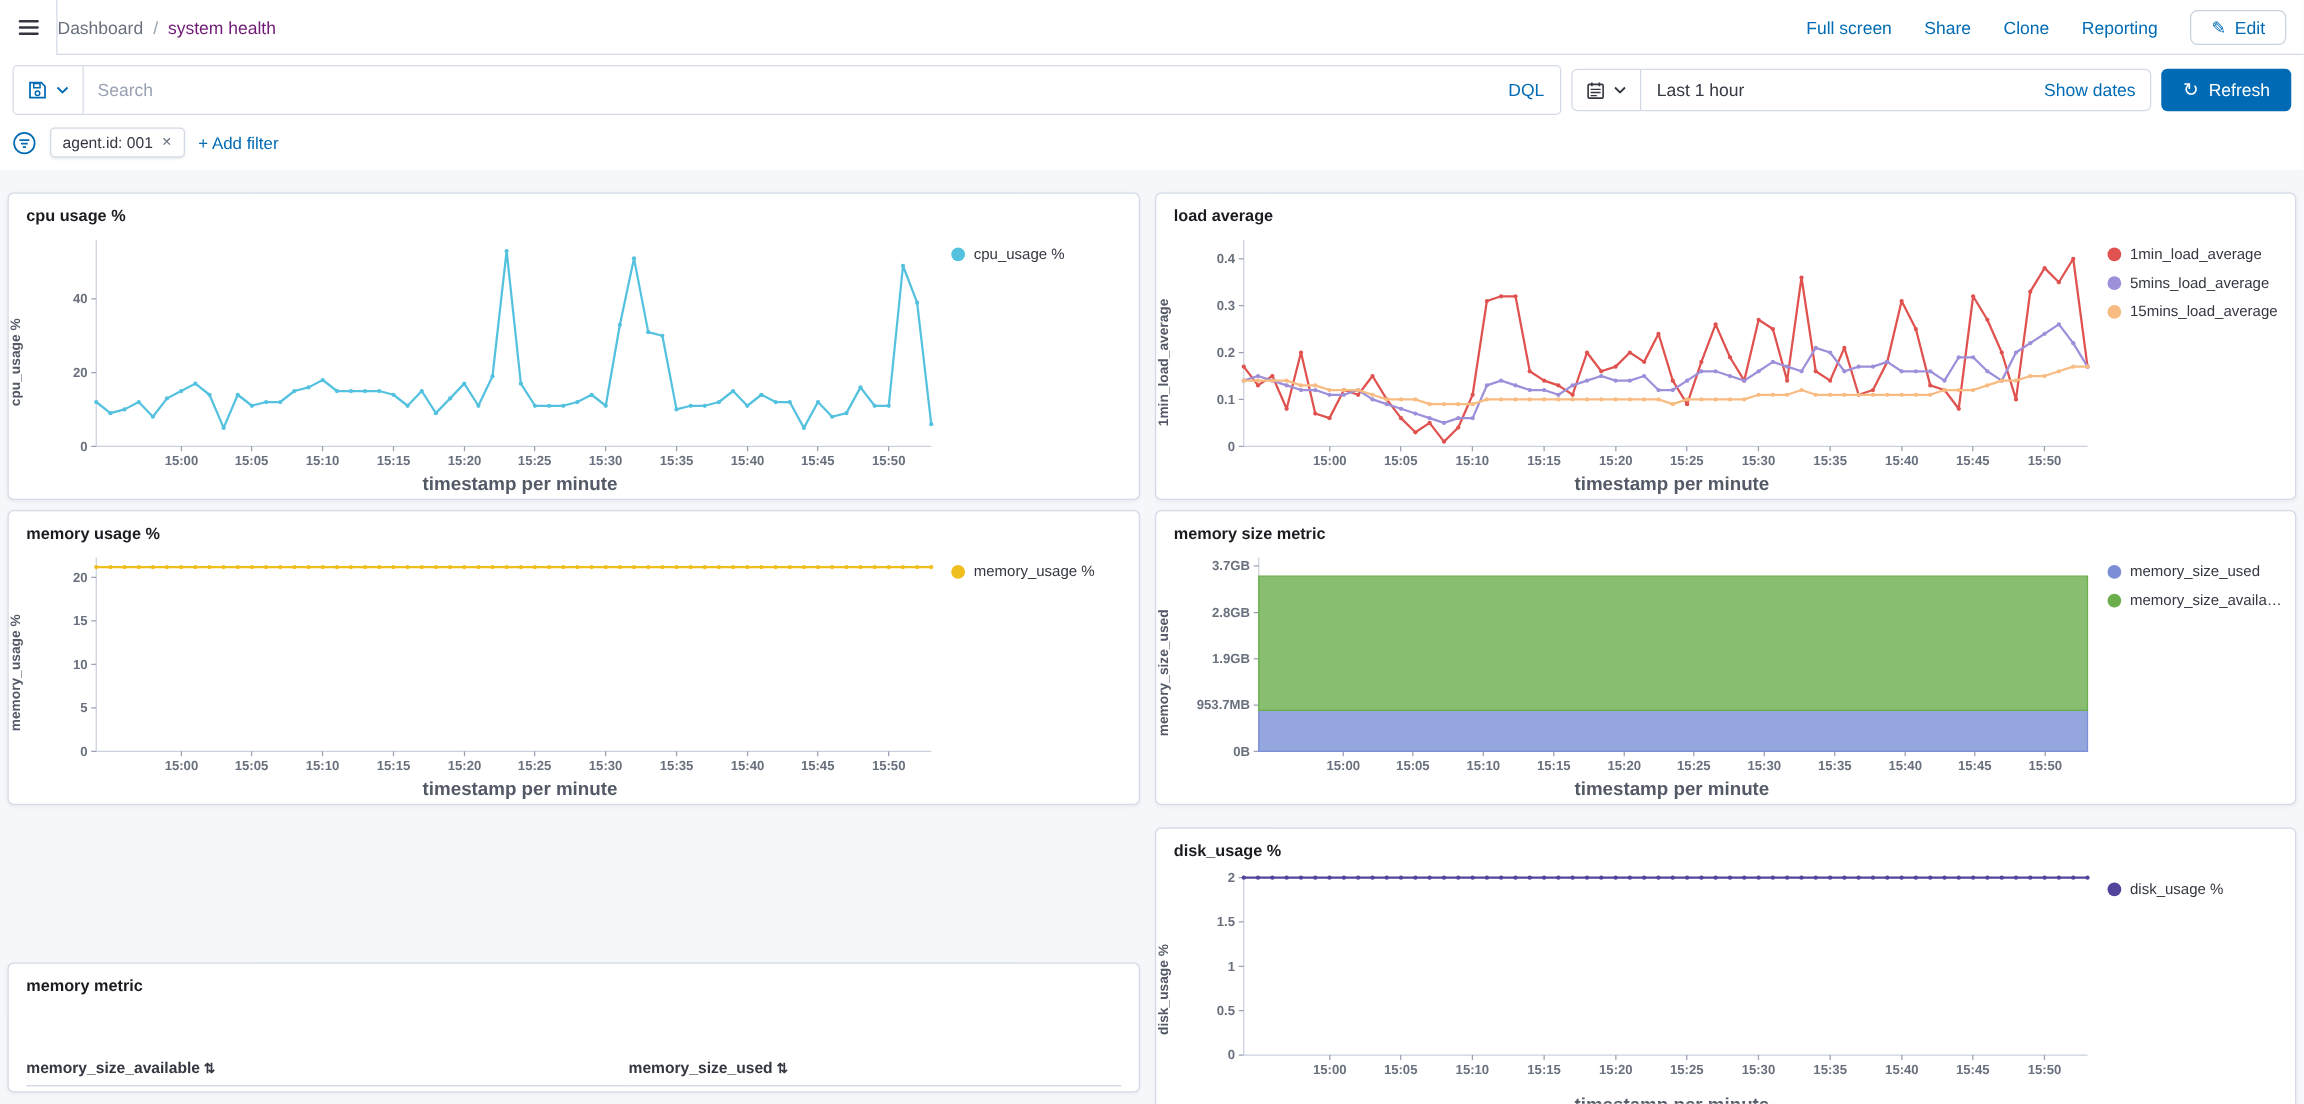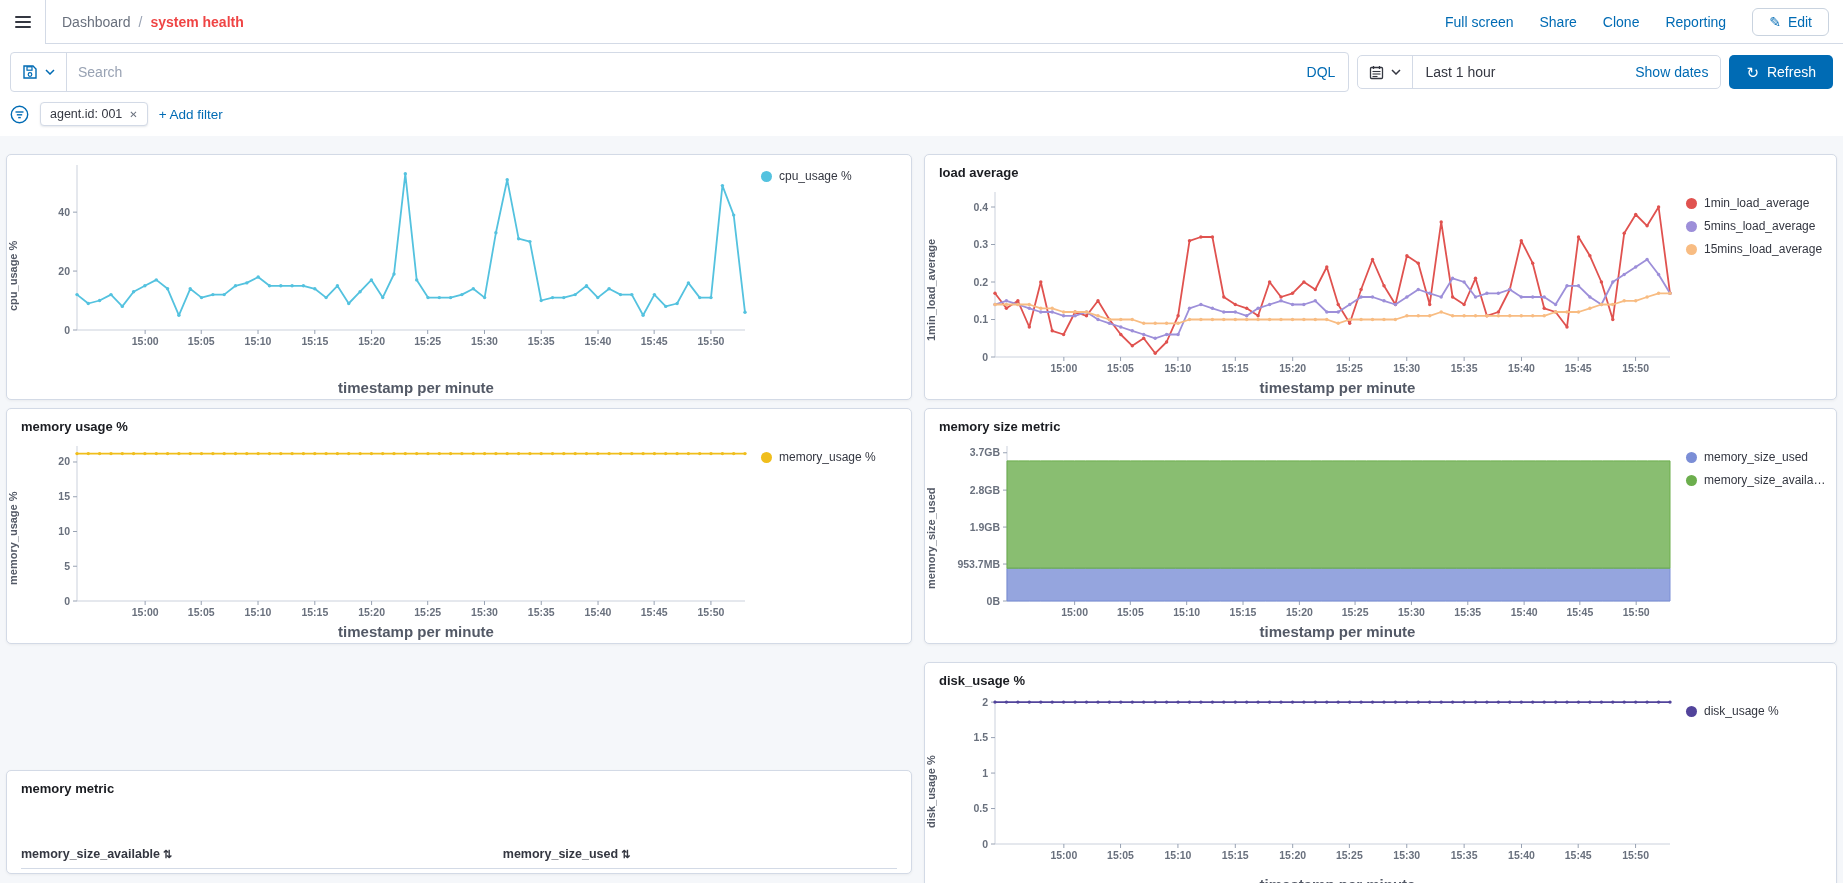--- a/index.html
+++ b/index.html
@@ -7,36 +7,36 @@
   body {
     width:1843px; height:883px; overflow:hidden;
     font-family:"Liberation Sans", sans-serif;
     background:#F5F7FA; color:#343741; font-size:14px;
   }
   
   .header { height:44px; background:#fff; border-bottom:1px solid #D3DAE6; display:flex; align-items:center; }
   .hamburger-btn { width:46px; height:44px; display:flex; align-items:center; justify-content:center; border-right:1px solid #D3DAE6; cursor:pointer; background:#fff; }
   .hamburger { display:flex; flex-direction:column; gap:3px; }
   .hamburger i { display:block; width:16px; height:2px; background:#343741; border-radius:1px; }
-  .breadcrumb { margin-left:16px; display:flex; align-items:center; gap:8px; font-size:14px; }
+  .breadcrumb { margin-left:0; display:flex; align-items:center; gap:8px; font-size:14px; }
   .crumb-section { color:#69707D; cursor:pointer; }
   .crumb-sep { color:#98A2B3; }
-  .crumb-current { color:#ef4444; font-weight:700; }
+  .crumb-current { color:#701a75; font-weight:400; }
   .header-actions { margin-left:auto; display:flex; align-items:center; gap:26px; padding-right:14px; }
   .hlink { color:#006BB4; cursor:pointer; }
   .edit-btn { display:flex; align-items:center; gap:7px; border:1px solid #C9D3DF; border-radius:6px; background:#fff; color:#006BB4; padding:5px 16px; font-size:14px; cursor:pointer; }
   .pencil { font-size:14px; }
   
   .querybar { display:flex; align-items:center; gap:8px; background:#fff; padding:8px 10px; }
   .search-box { flex:1; display:flex; align-items:center; height:40px; border:1px solid #D3DAE6; border-radius:4px; background:#fff; overflow:hidden; }
   .save-seg { display:flex; align-items:center; gap:7px; padding:0 11px; height:100%; border-right:1px solid #D3DAE6; cursor:pointer; }
   .search-input { flex:1; border:none; outline:none; height:100%; padding:0 11px; font-size:14px; font-family:inherit; color:#343741; background:transparent; }
   .search-input::placeholder { color:#98A2B3; }
   .dql-btn { padding:0 13px; color:#006BB4; font-size:14px; cursor:pointer; }
-  .datepicker { width:364px; display:flex; align-items:center; height:34px; border:1px solid #D3DAE6; border-radius:5px; background:#fff; }
+  .datepicker { width:464px; display:flex; align-items:center; height:34px; border:1px solid #D3DAE6; border-radius:5px; background:#fff; }
   .cal-seg { display:flex; align-items:center; gap:7px; padding:0 11px; height:100%; border-right:1px solid #D3DAE6; cursor:pointer; }
   .time-text { padding:0 12px; color:#343741; cursor:pointer; }
   .show-dates { margin-left:auto; padding:0 12px; color:#006BB4; cursor:pointer; white-space:nowrap; }
   .refresh-btn { height:34px; display:flex; align-items:center; justify-content:center; gap:8px; background:#006BB4; color:#fff; border:none; border-radius:5px; padding:0 17px; font-size:14px; font-family:inherit; cursor:pointer; }
   .refresh-glyph { font-size:15px; line-height:1; }
   
   .filterbar { display:flex; align-items:center; gap:11px; background:#fff; padding:2px 10px 10px 10px; }
   .filter-pill { display:flex; align-items:center; gap:7px; border:1px solid #D3DAE6; border-radius:4px; background:#fff; padding:4px 9px; font-size:12.5px; color:#343741; box-shadow:0 1px 2px rgba(152,162,179,.25); cursor:pointer; }
   .pill-close { color:#69707D; font-size:10px; cursor:pointer; }
   .add-filter { color:#006BB4; font-size:13.5px; cursor:pointer; }
@@ -146,20 +146,21 @@
   <div class="filter-pill">
     <span>agent.id: 001</span>
     <span class="pill-close">✕</span>
   </div>
   <span class="add-filter">+ Add filter</span>
 </div>
 
 <div class="dash">
 
   <div class="panel p-cpu">
+    <div class="panel-title">cpu usage %</div>
     <div class="chart-wrap">
       <div class="ylabel">cpu_usage %</div>
       <div class="plot-col">
         <div class="plot"><svg width="724" height="195" viewBox="0 0 724 195">
               <line x1="46" y1="8" x2="46" y2="173" stroke="#CBD1DC" stroke-width="1"></line>
               <line x1="46" y1="173" x2="714" y2="173" stroke="#CBD1DC" stroke-width="1"></line>
               <line x1="42" y1="173" x2="46" y2="173" stroke="#98A2B3"></line>
               <text x="39" y="176.5" text-anchor="end" fill="#69707D" font-size="10.5" font-weight="600">0</text>
               <line x1="42" y1="114.07142857142857" x2="46" y2="114.07142857142857" stroke="#98A2B3"></line>
               <text x="39" y="117.57142857142857" text-anchor="end" fill="#69707D" font-size="10.5" font-weight="600">20</text>

